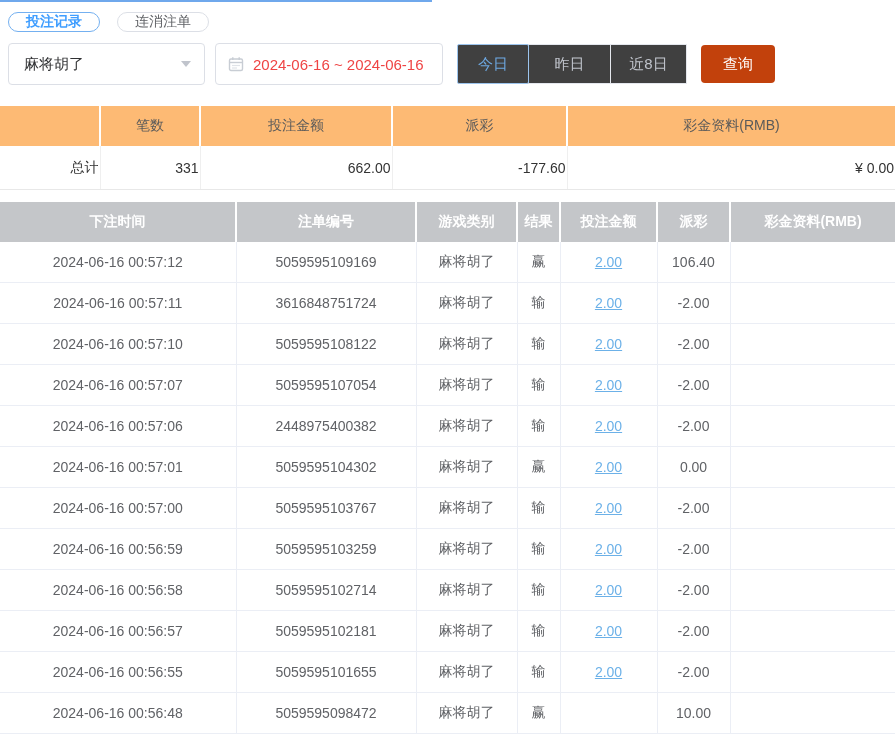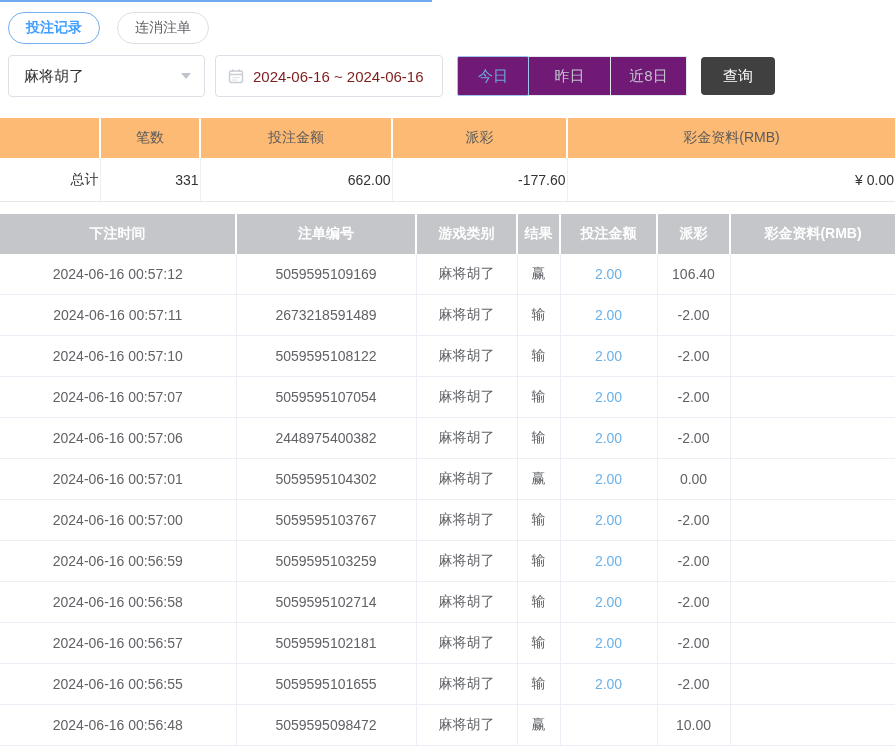--- a/index.html
+++ b/index.html
@@ -4,60 +4,60 @@
 <style>
   html,body{margin:0;padding:0;}
   body{
     width:895px;height:755px;overflow:hidden;background:#fff;
     font-family:"Liberation Sans","DejaVu Sans",sans-serif;
     position:relative;
   }
   .top-accent{position:absolute;top:0;left:0;width:432px;height:2px;background:#6fa8ec;}
   
   .tabs-row{display:flex;gap:17px;margin:12px 0 0 8px;}
-  .tab{height:32px;padding:0 17px;background:#fff;font-size:14px;cursor:pointer;
+  .tab{height:20px;padding:0 17px;background:#fff;font-size:14px;cursor:pointer;
        font-family:inherit;display:flex;align-items:center;}
   .tab.active{border:1px solid #74b0f0;color:#409eff;font-weight:bold;border-radius:16px;}
   .tab.inactive{border:1px solid #dcdfe6;color:#606266;border-radius:16px;}
   
   .filter-row{display:flex;align-items:center;margin:11px 0 0 8px;}
   .select-box{width:197px;height:42px;border:1px solid #dcdfe6;border-radius:4px;
     display:flex;align-items:center;justify-content:space-between;
     padding:0 13px 0 15px;font-size:15px;color:#303133;box-sizing:border-box;cursor:pointer;background:#fff;}
   .caret{width:0;height:0;border-left:5px solid transparent;border-right:5px solid transparent;
     border-top:6px solid #c0c4cc;}
   .date-box{margin-left:10px;width:228px;height:42px;border:1px solid #dcdfe6;border-radius:4px;
-    display:flex;align-items:center;padding:0 12px;gap:9px;font-size:15px;color:#7f1d1d;
+    display:flex;align-items:center;padding:0 12px;gap:9px;font-size:15px;color:#ef4444;
     box-sizing:border-box;cursor:pointer;background:#fff;}
   .quick-group{display:flex;margin-left:15px;}
-  .quick{height:40px;background:#701a75;border:1px solid #e4e7ed;font-size:15px;color:#c0c4cc;
+  .quick{height:40px;background:#404040;border:1px solid #e4e7ed;font-size:15px;color:#c0c4cc;
     margin-left:-1px;cursor:pointer;font-family:inherit;box-sizing:border-box;}
   .quick.q0{width:72px;}
   .quick.q1{width:83px;}
   .quick.q2{width:77px;}
   .quick.active{border:1px solid #9dc5ee;color:#6da8e2;position:relative;z-index:1;border-radius:2px;}
-  .search-btn{margin-left:14px;width:74px;height:38px;background:#404040;color:#fff;border:none;
+  .search-btn{margin-left:14px;width:74px;height:38px;background:#c2410c;color:#fff;border:none;
     border-radius:4px;font-size:15px;cursor:pointer;font-family:inherit;}
   
   .summary-table{width:895px;border-collapse:collapse;table-layout:fixed;margin-top:21px;font-size:14px;}
   .summary-table th{background:#fdba74;height:38px;text-align:center;color:#5a5a5a;
     font-weight:normal;border-right:2px solid #fff;overflow:hidden;}
   .summary-table th:last-child{border-right:none;}
   .summary-table td{height:41px;text-align:right;color:#333;
     border-bottom:1px solid #e8e8e8;border-right:1px solid #efefef;overflow:hidden;}
   .summary-table td:last-child{border-right:none;}
   
   .main-table{width:895px;border-collapse:collapse;table-layout:fixed;margin-top:12px;font-size:14px;}
   .main-table th{background:#c4c6c9;color:#fff;height:38px;font-weight:bold;text-align:center;
     border-right:2px solid #fff;overflow:hidden;}
   .main-table th:last-child{border-right:none;}
   .main-table td{height:38px;text-align:center;color:#606266;
     border-bottom:1px solid #ebeef5;border-right:1px solid #ebeef5;overflow:hidden;}
   .main-table td:last-child{border-right:none;}
-  .amount-link{color:#6cb1e8;cursor:pointer;}
+  .amount-link{color:#6cb1e8;text-decoration:underline;cursor:pointer;}
   .neg{color:#f56c6c;}
   .cal-icon{flex:0 0 auto;}
 </style>
 </head>
 <body>
 
 <div class="top-accent"></div>
 
 <div class="tabs-row">
   <button class="tab active">投注记录</button>
@@ -143,21 +143,21 @@
     <td>5059595109169</td>
     <td>麻将胡了</td>
     <td>赢</td>
     <td><a class="amount-link">2.00</a></td>
     <td>106.40</td>
     <td></td>
   </tr>
 
   <tr>
     <td>2024-06-16 00:57:11</td>
-    <td>2673218591489</td>
+    <td>3616848751724</td>
     <td>麻将胡了</td>
     <td>输</td>
     <td><a class="amount-link">2.00</a></td>
     <td class="neg">-2.00</td>
     <td></td>
   </tr>
 
   <tr>
     <td>2024-06-16 00:57:10</td>
     <td>5059595108122</td>

